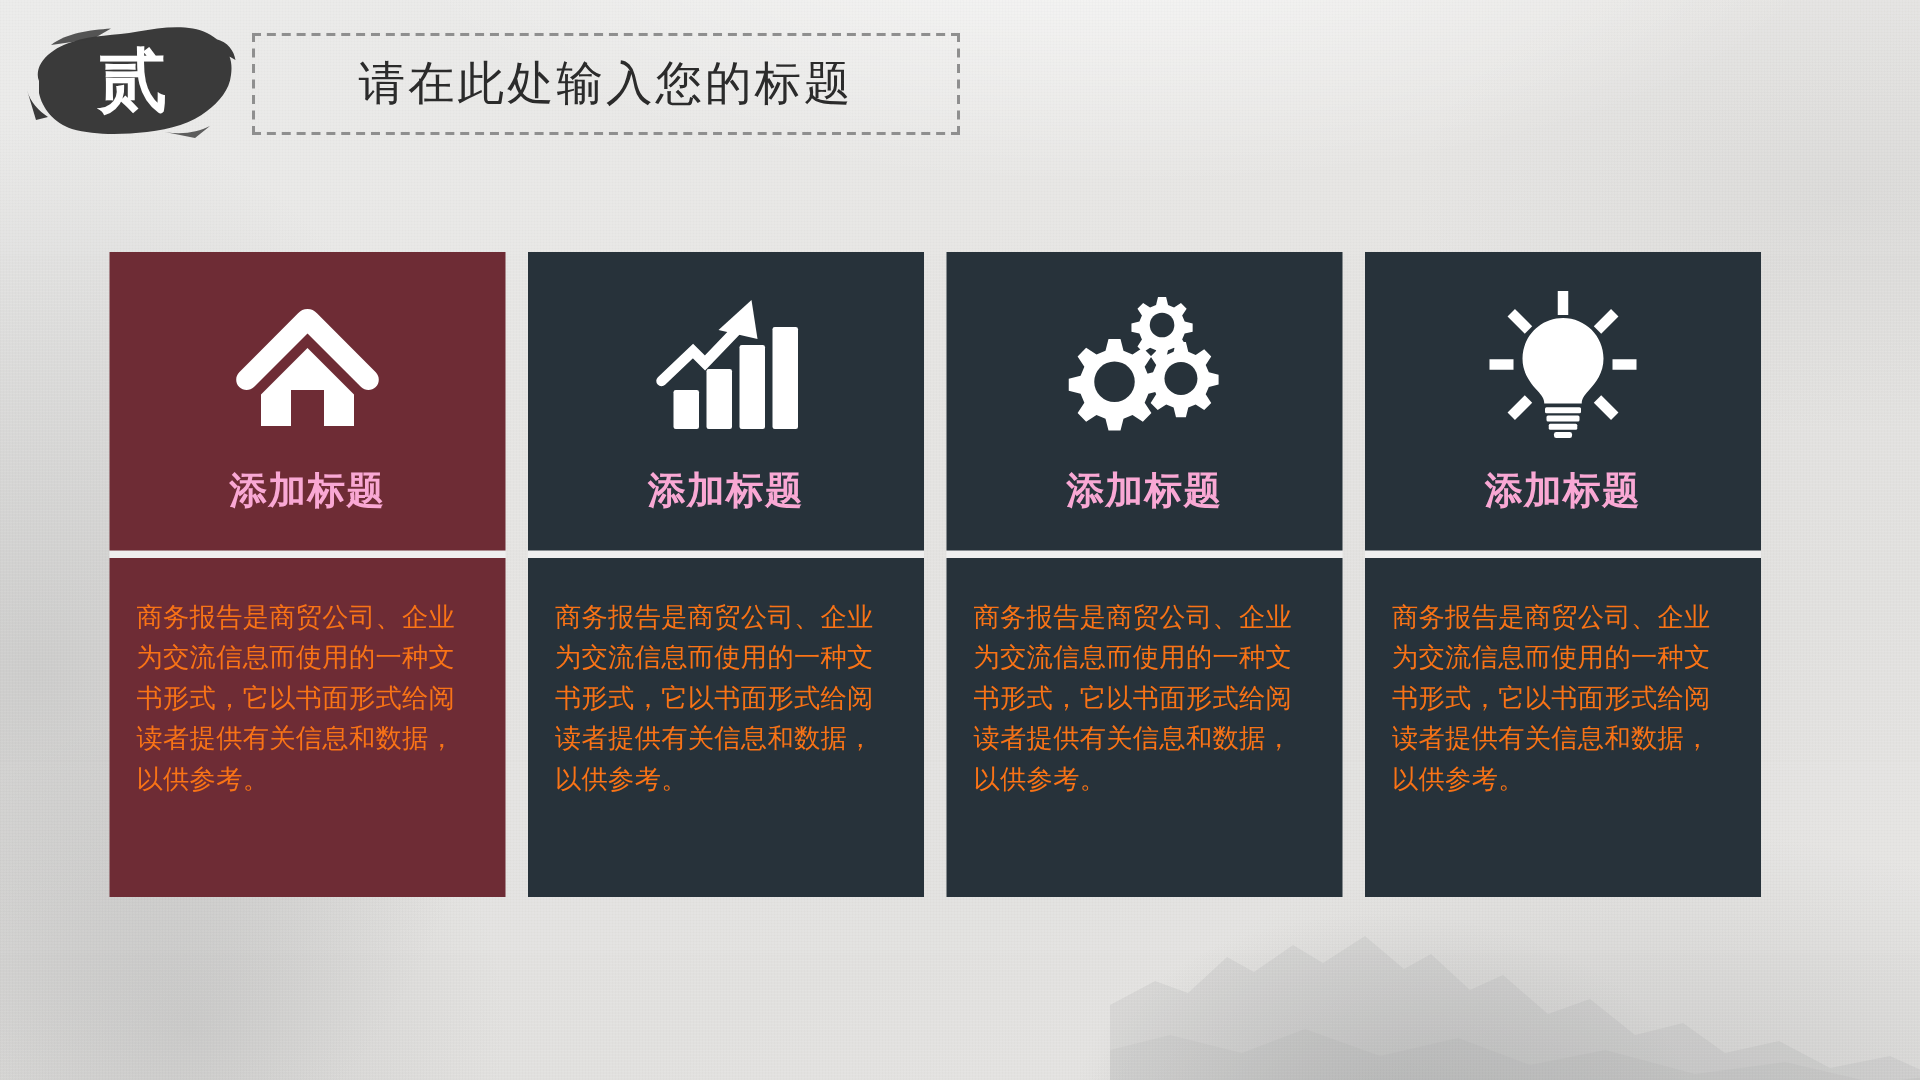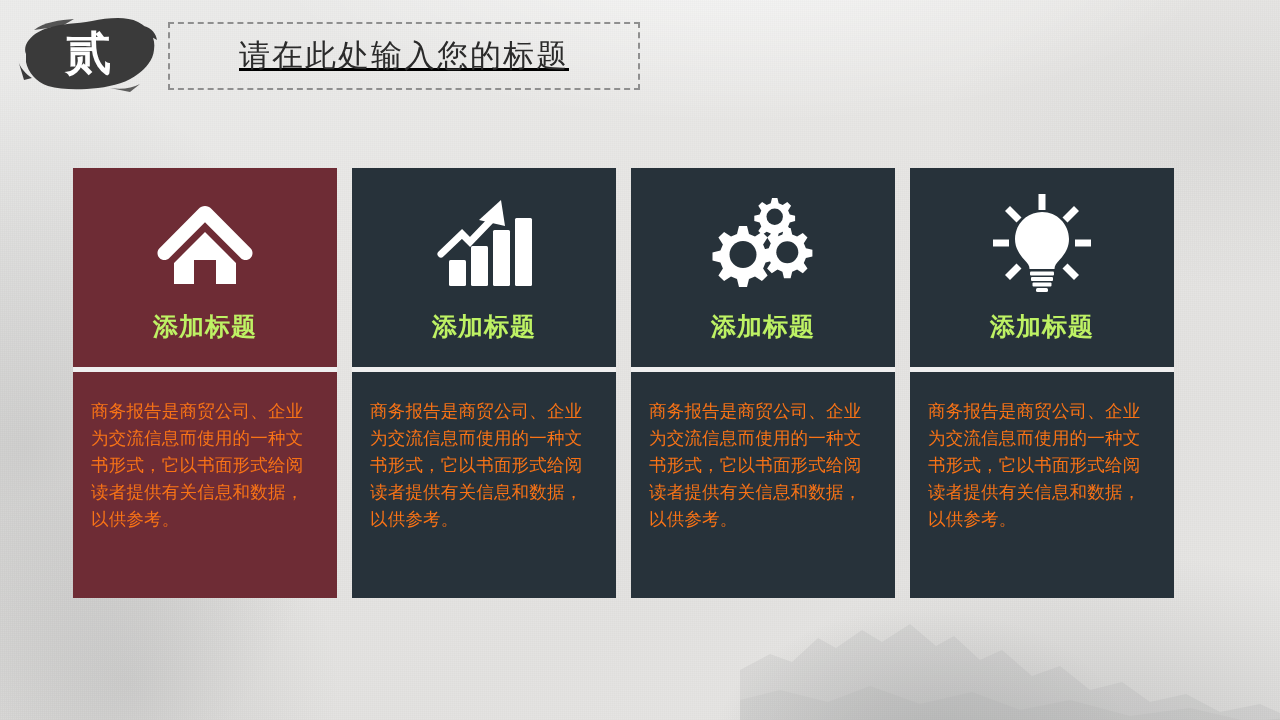--- a/index.html
+++ b/index.html
@@ -106,21 +106,20 @@
     position: absolute;
     left: 168px;
     top: 22px;
     width: 472px;
     height: 68px;
     border: 2px dashed #8f8f8f;
     box-sizing: border-box;
     display: flex;
     align-items: center;
     justify-content: center;
-    text-decoration: underline;
   }
   .title-text {
     color: #2b2b2b;
     font-size: 31px;
     font-weight: 400;
     letter-spacing: 2px;
     white-space: nowrap;
   }
 
   
@@ -157,21 +156,21 @@
     align-items: center;
     justify-content: center;
   }
   .card-icon svg {
     display: block;
     width: 100%;
     height: 100%;
   }
   .card-title {
     margin-top: 16px;
-    color: #bef264;
+    color: #f9a8d4;
     font-size: 25px;
     font-weight: 700;
     letter-spacing: 1px;
     text-align: center;
   }
   .card-divider {
     height: 5px;
     background: #efefef;
     width: 100%;
   }

